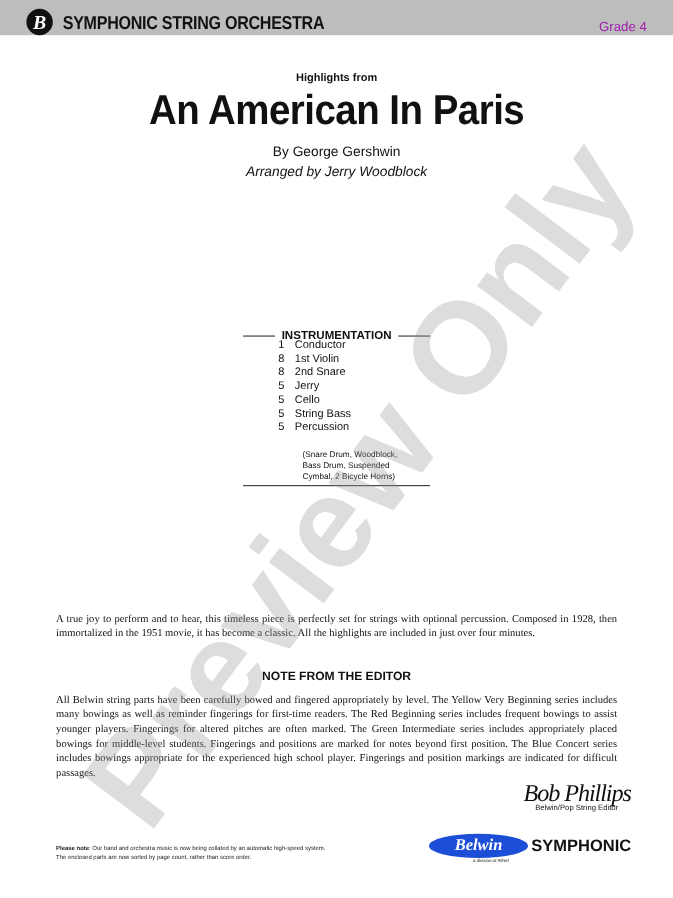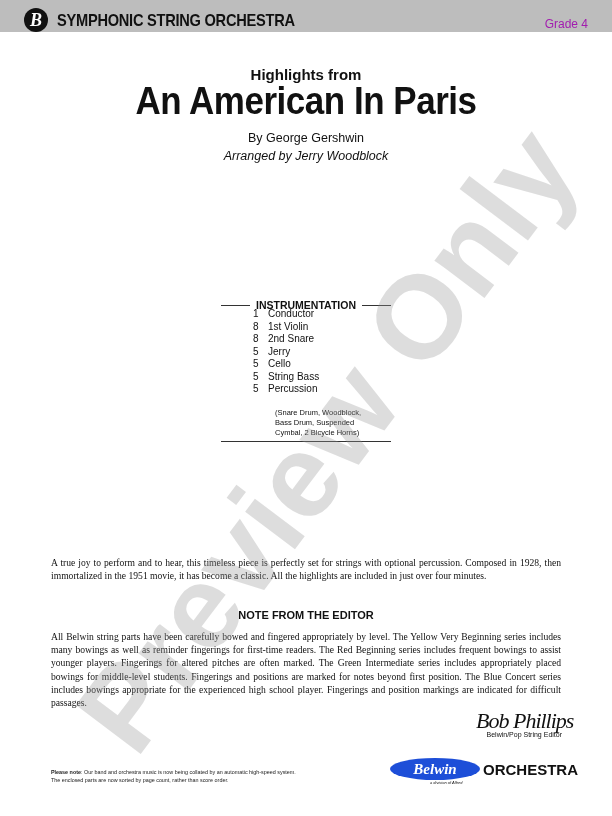--- a/index.html
+++ b/index.html
@@ -20,21 +20,21 @@
   }
   .series-title {
     position: absolute; left: 57px; top: 11px;
     font-weight: bold; font-size: 17px; letter-spacing: -0.3px; color: #111;
     transform: scaleX(0.86); transform-origin: left center;
   }
   .grade {
     position: absolute; right: 24px; top: 17px; font-size: 12px; color: #a21caf;
   }
   .center { position: absolute; left: 0; width: 612px; text-align: center; }
-  .highlights { top: 66px; font-weight: bold; font-size: 15px; }
+  .highlights { top: 66px; font-weight: bold; font-size: 10px; }
   .main-title { top: 80px; font-weight: bold; font-size: 38px; letter-spacing: -0.5px;
     transform: scaleX(0.92); }
   .composer { top: 131px; font-size: 12.5px; }
   .arranger { top: 149px; font-size: 12.5px; font-style: italic; }
 
   .instr-head {
     position: absolute; left: 221px; top: 299px; width: 170px;
     display: flex; align-items: center; gap: 6px;
   }
   .instr-head .rule { flex: 1; height: 1px; background: #333; }
@@ -142,17 +142,17 @@
 <div class="signature">Bob Phillips</div>
 <div class="sig-caption">Belwin/Pop String Editor</div>
 
 <div class="footnote">
   <div><b>Please note</b><span>: Our band and orchestra music is now being collated by an automatic high-speed system.</span></div>
   <div>The enclosed parts are now sorted by page count, rather than score order.</div>
 </div>
 
 <div class="brand">
   <div class="brand-oval">Belwin</div>
-  <div class="brand-word">ORCHESTRA</div>
+  <div class="brand-word">SYMPHONIC</div>
 </div>
 <div class="brand-sub">a division of Alfred</div>
 
 <div class="watermark">Preview Only</div>
 
 </body></html>

